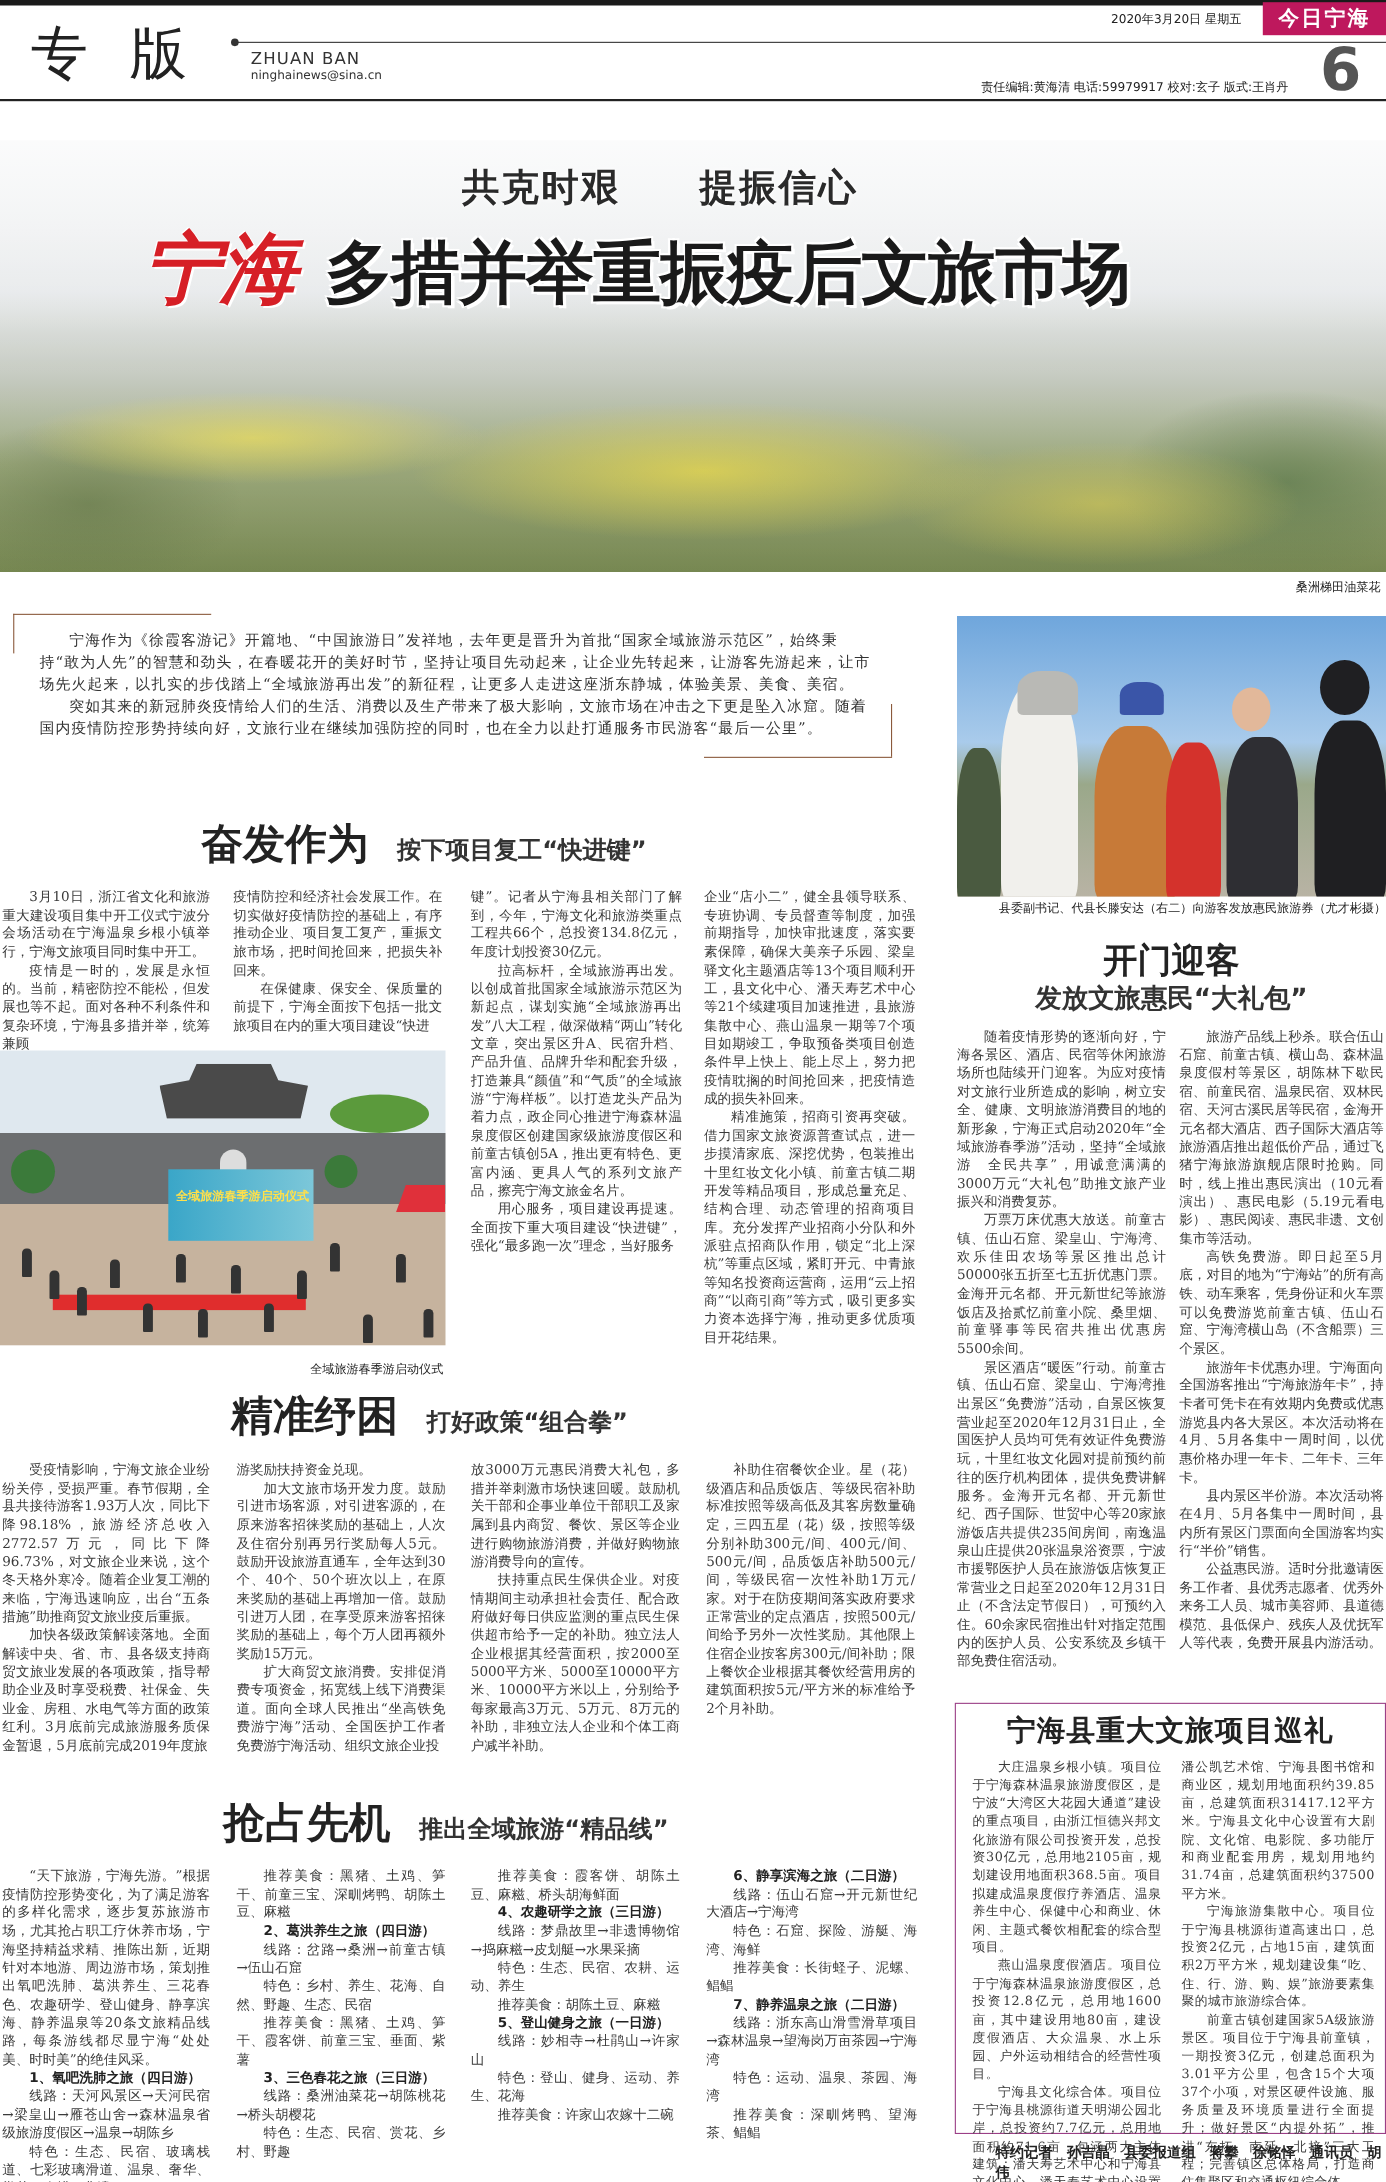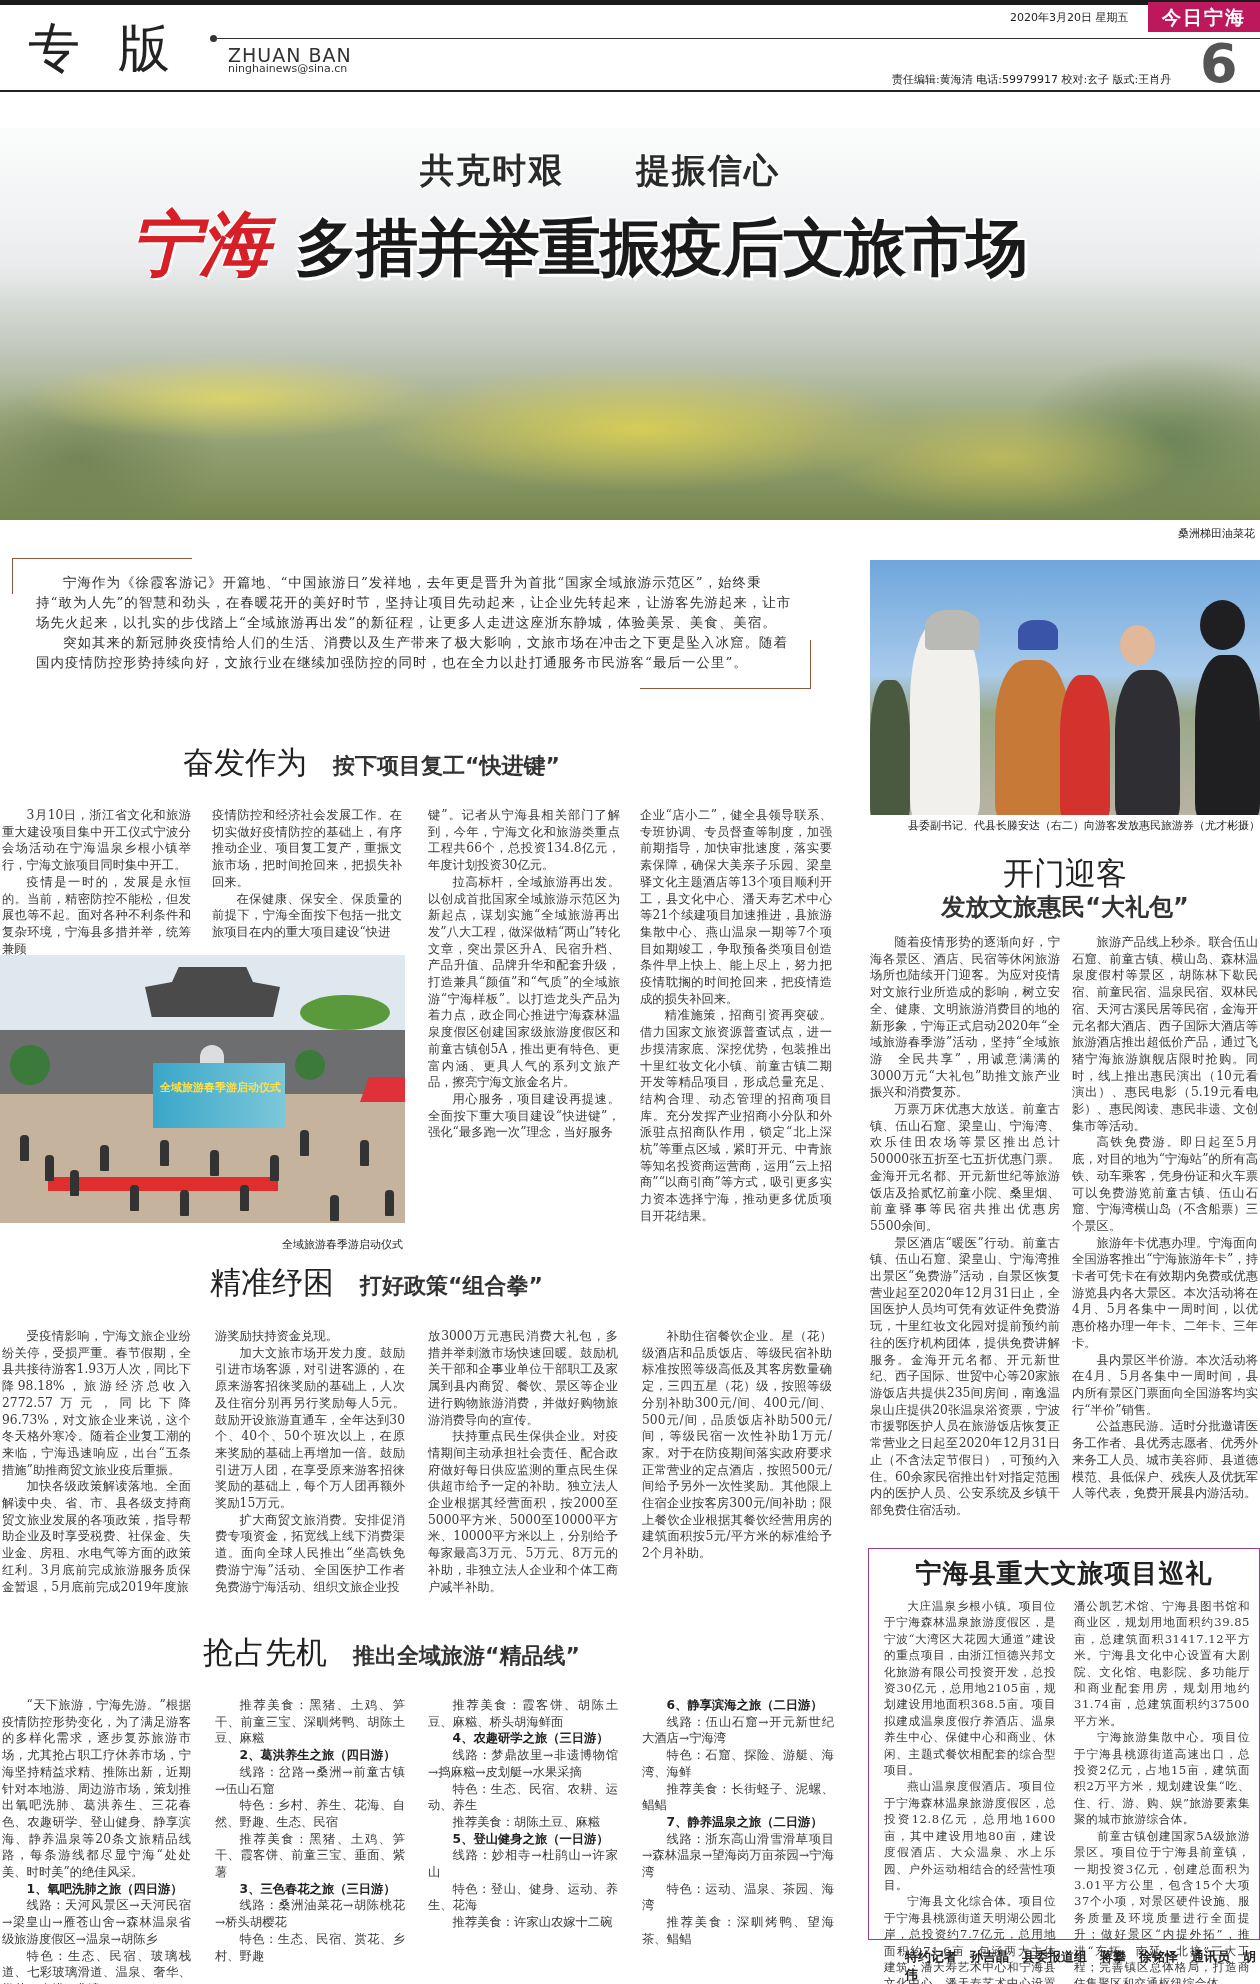--- a/index.html
+++ b/index.html
@@ -6,21 +6,21 @@
   html, body { width: 1260px; height: 1984px; background: #fff; overflow: hidden; }
   body { position: relative; font-family: "DejaVu Serif", "Liberation Serif", serif; color: #2a2a2a; }
   .abs { position: absolute; }
   .sans { font-family: "DejaVu Sans", "Liberation Sans", sans-serif; }
 
   
   .topbar { left: 0; top: 0; width: 1260px; height: 5px; background: #1a1a1a; }
   .mast-title { left: 28px; top: 14px; font-size: 52px; letter-spacing: 38px; color: #222; font-family: "DejaVu Sans", sans-serif; font-weight: 300; }
   .mast-dot { left: 210px; top: 35px; width: 7px; height: 7px; border-radius: 50%; background: #333; }
   .mast-line { left: 215px; top: 38px; width: 1045px; height: 1px; background: #333; }
-  .mast-pinyin { left: 228px; top: 44px; font-size: 19px; color: #333; letter-spacing: 1px; }
+  .mast-pinyin { left: 228px; top: 44px; font-size: 15px; color: #333; letter-spacing: 1px; }
   .mast-email { left: 228px; top: 62px; font-size: 11px; color: #333; }
   .mast-date { left: 1010px; top: 10px; font-size: 11px; color: #222; }
   .mast-logo { left: 1148px; top: 2px; width: 112px; height: 30px; background: #be185d; color: #fff; font-size: 19px; font-weight: bold; text-align: center; line-height: 30px; letter-spacing: 2px; }
   .mast-editors { left: 892px; top: 72px; font-size: 11px; color: #222; }
   .mast-page { left: 1200px; top: 32px; font-size: 54px; font-weight: bold; color: #555; font-family: "DejaVu Sans", sans-serif; }
   .mast-bottom { left: 0; top: 90px; width: 1260px; height: 2px; background: #222; }
 
   
   .banner { left: 0; top: 128px; width: 1260px; height: 392px; overflow: hidden;
     background:
@@ -46,21 +46,21 @@
   .intro p { text-indent: 2em; }
 
   
   .photo-right { left: 870px; top: 560px; width: 390px; height: 255px; overflow: hidden;
     background: linear-gradient(180deg, #6fa6dc 0%, #a9cbeb 45%, #9aa88a 60%, #b8b3a4 100%); }
   .pr-person { position: absolute; border-radius: 40% 40% 10% 10%; }
   .photo-right-caption { left: 908px; top: 818px; font-size: 11px; color: #222; font-family: "DejaVu Sans", sans-serif; }
 
   
   .h-sec { font-family: "DejaVu Sans", sans-serif; color: #222; white-space: nowrap; }
-  .h-sec .big { font-size: 31px; font-weight: normal; margin-right: 26px; }
+  .h-sec .big { font-size: 38px; font-weight: bold; margin-right: 26px; }
   .h-sec .small { font-size: 22px; font-weight: bold; color: #333; }
 
   
   .col { font-size: 12.3px; line-height: 16.7px; color: #3a3a3a; text-align: justify; }
   .col p { text-indent: 2em; }
   .col p.nob { text-indent: 0; }
   .col .route-title { text-indent: 2em; font-weight: bold; font-family: "DejaVu Sans", sans-serif; color: #222; }
 
   
   .photo-left { left: 0; top: 955px; width: 405px; height: 268px; overflow: hidden;
@@ -170,21 +170,21 @@
   <div class="pl-crowd" style="left:210px;top:195px;"></div>
   <div class="pl-crowd" style="left:240px;top:230px;"></div>
   <div class="pl-crowd" style="left:270px;top:200px;"></div>
   <div class="pl-crowd" style="left:300px;top:175px;"></div>
   <div class="pl-crowd" style="left:330px;top:240px;"></div>
   <div class="pl-crowd" style="left:360px;top:185px;"></div>
   <div class="pl-crowd" style="left:385px;top:235px;"></div>
 </div>
 <div class="abs photo-left-caption">全域旅游春季游启动仪式</div>
 
-<div class="abs" style="left:870px;top:853px;width:390px;text-align:center;font-family:'DejaVu Sans',sans-serif;font-size:31px;font-weight:normal;color:#222;">开门迎客</div>
+<div class="abs" style="left:870px;top:853px;width:390px;text-align:center;font-family:'DejaVu Sans',sans-serif;font-size:31px;font-weight:bold;color:#222;">开门迎客</div>
 <div class="abs" style="left:870px;top:891px;width:390px;text-align:center;font-family:'DejaVu Sans',sans-serif;font-size:24px;font-weight:bold;color:#333;">发放文旅惠民“大礼包”</div>
 <div class="abs col" style="left:870px;top:934px;width:190px;">
   <p>随着疫情形势的逐渐向好，宁海各景区、酒店、民宿等休闲旅游场所也陆续开门迎客。为应对疫情对文旅行业所造成的影响，树立安全、健康、文明旅游消费目的地的新形象，宁海正式启动2020年“全域旅游春季游”活动，坚持“全域旅游　全民共享”，用诚意满满的3000万元“大礼包”助推文旅产业振兴和消费复苏。</p>
   <p>万票万床优惠大放送。前童古镇、伍山石窟、梁皇山、宁海湾、欢乐佳田农场等景区推出总计50000张五折至七五折优惠门票。金海开元名都、开元新世纪等旅游饭店及拾贰忆前童小院、桑里烟、前童驿事等民宿共推出优惠房5500余间。</p>
   <p>景区酒店“暖医”行动。前童古镇、伍山石窟、梁皇山、宁海湾推出景区“免费游”活动，自景区恢复营业起至2020年12月31日止，全国医护人员均可凭有效证件免费游玩，十里红妆文化园对提前预约前往的医疗机构团体，提供免费讲解服务。金海开元名都、开元新世纪、西子国际、世贸中心等20家旅游饭店共提供235间房间，南逸温泉山庄提供20张温泉浴资票，宁波市援鄂医护人员在旅游饭店恢复正常营业之日起至2020年12月31日止（不含法定节假日），可预约入住。60余家民宿推出针对指定范围内的医护人员、公安系统及乡镇干部免费住宿活动。</p>
 </div>
 <div class="abs col" style="left:1072px;top:934px;width:186px;">
   <p>旅游产品线上秒杀。联合伍山石窟、前童古镇、横山岛、森林温泉度假村等景区，胡陈林下歇民宿、前童民宿、温泉民宿、双林民宿、天河古溪民居等民宿，金海开元名都大酒店、西子国际大酒店等旅游酒店推出超低价产品，通过飞猪宁海旅游旗舰店限时抢购。同时，线上推出惠民演出（10元看演出）、惠民电影（5.19元看电影）、惠民阅读、惠民非遗、文创集市等活动。</p>
   <p>高铁免费游。即日起至5月底，对目的地为“宁海站”的所有高铁、动车乘客，凭身份证和火车票可以免费游览前童古镇、伍山石窟、宁海湾横山岛（不含船票）三个景区。</p>
   <p>旅游年卡优惠办理。宁海面向全国游客推出“宁海旅游年卡”，持卡者可凭卡在有效期内免费或优惠游览县内各大景区。本次活动将在4月、5月各集中一周时间，以优惠价格办理一年卡、二年卡、三年卡。</p>

